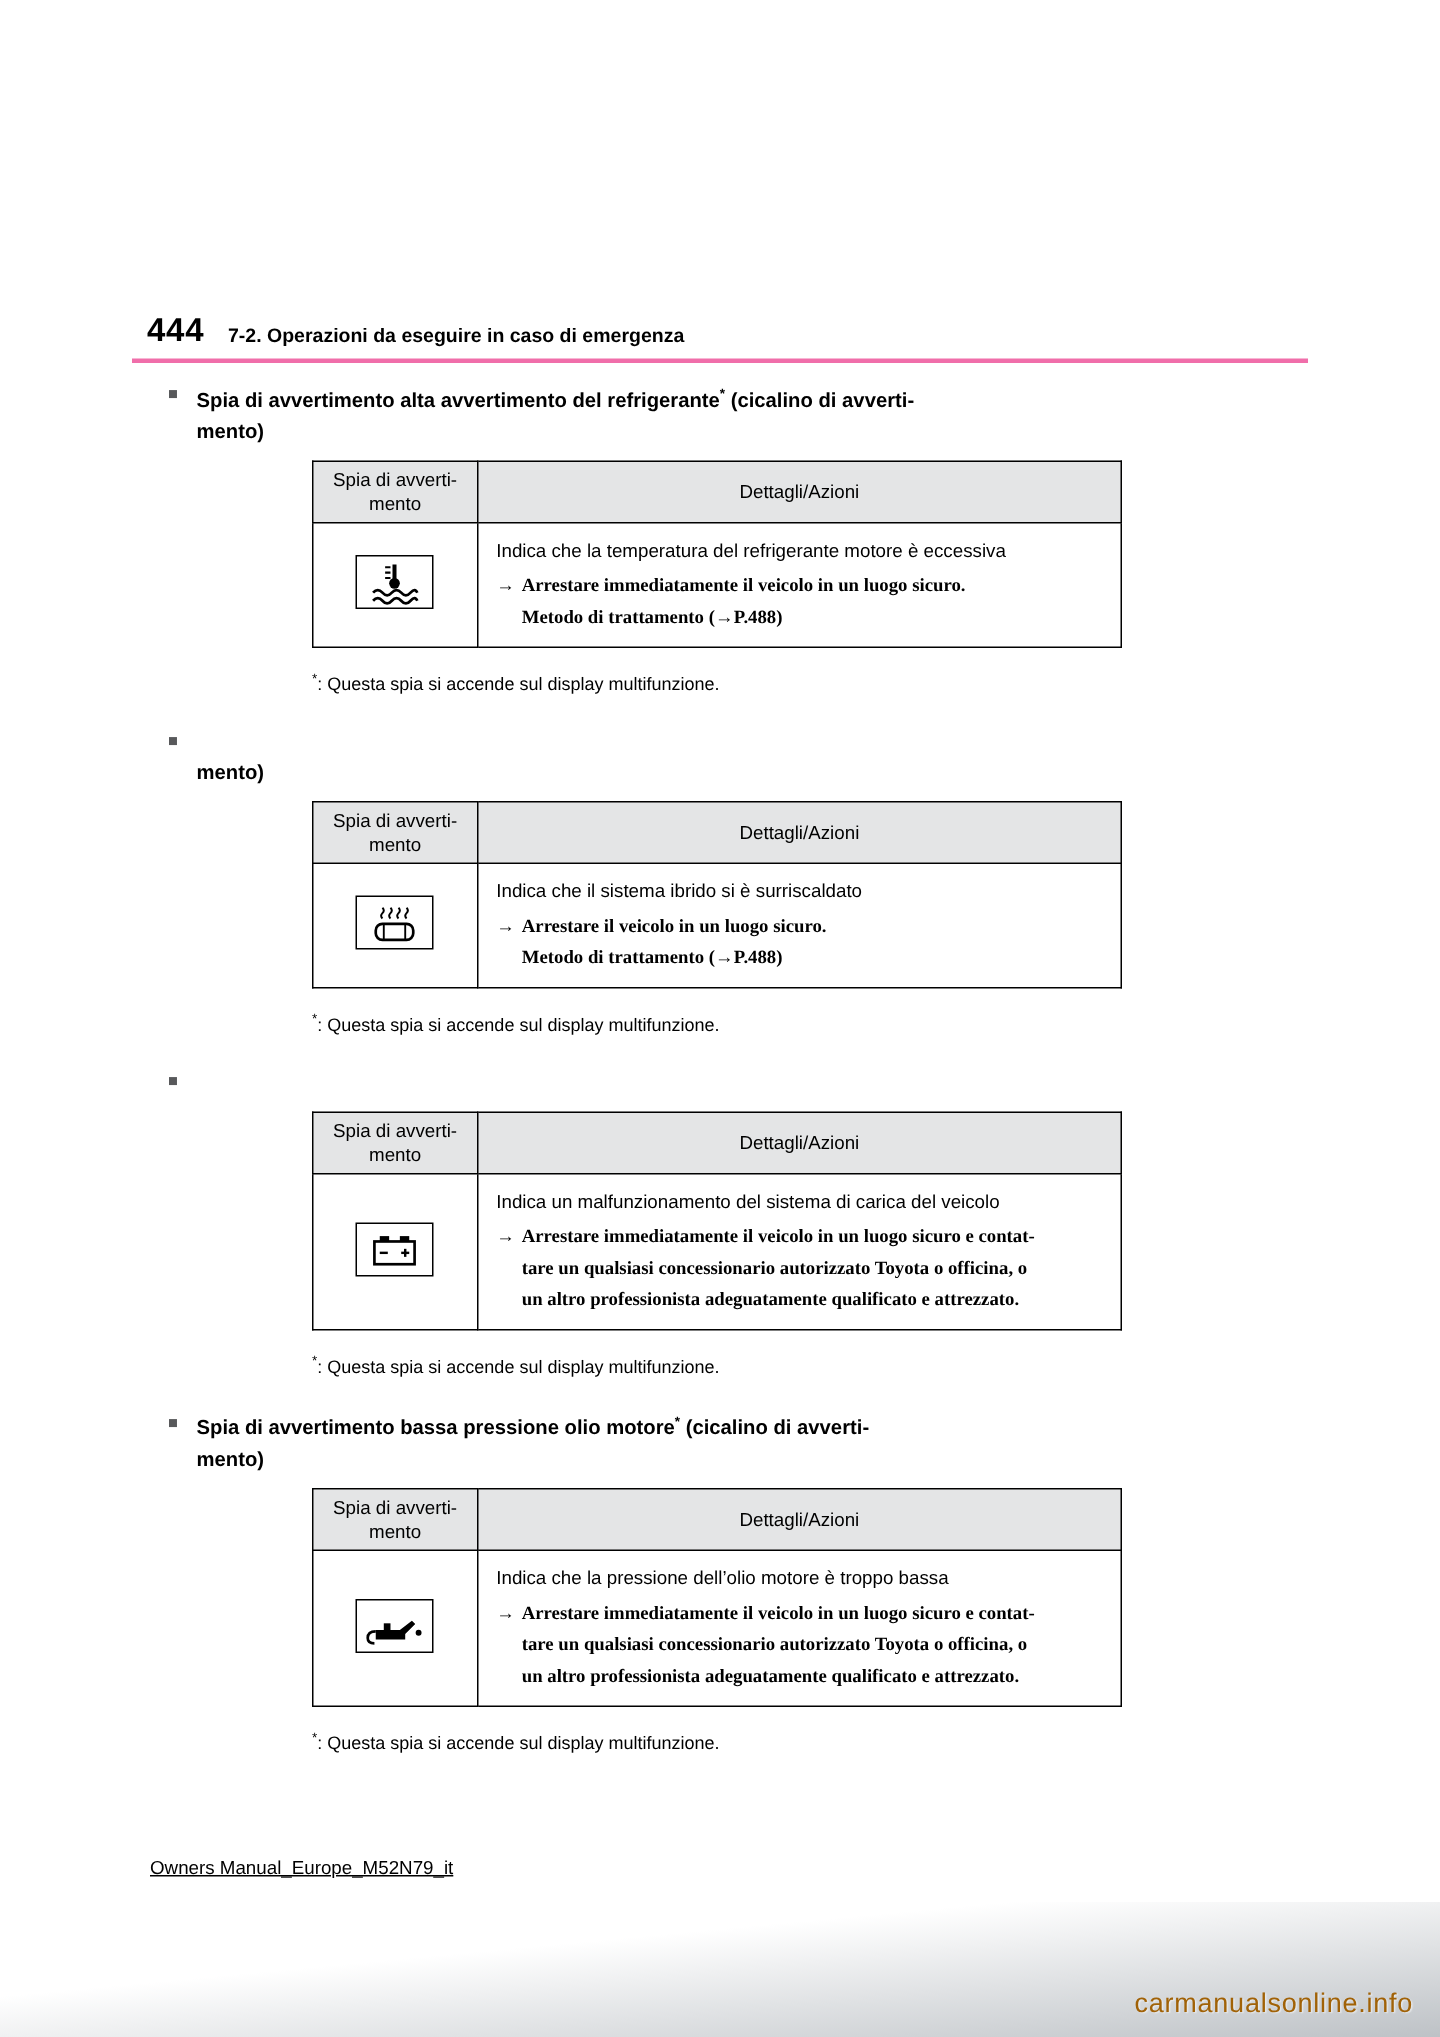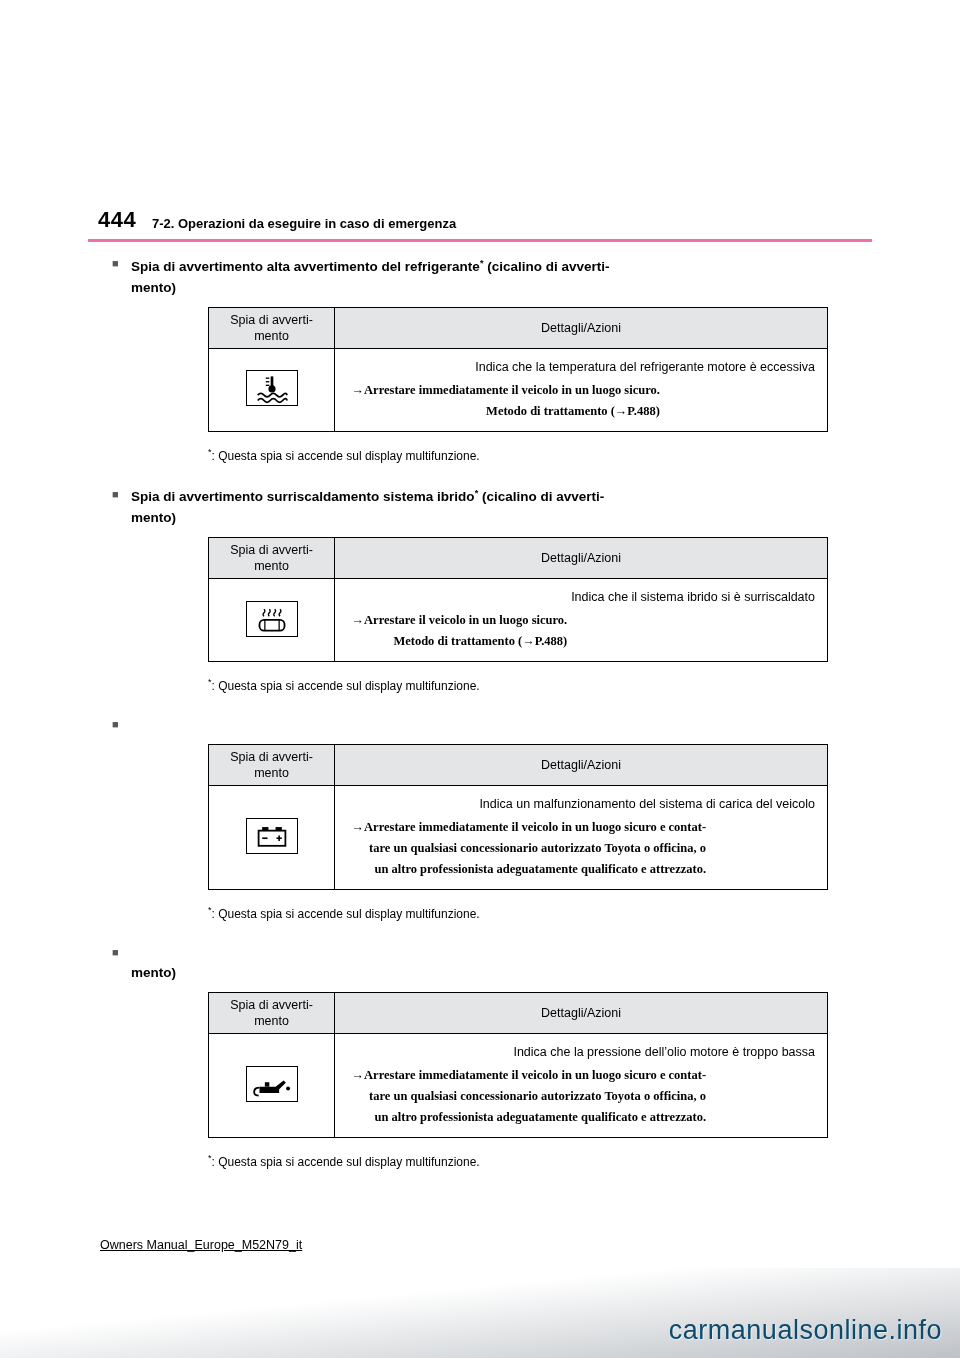--- a/index.html
+++ b/index.html
@@ -23,54 +23,54 @@
   }
   .content { position:absolute; left:100px; top:252px; width:700px; }
 
   .sec { margin:0; }
   .heading { display:flex; margin:0 0 9px 12px; font-size:13.5px; font-weight:bold; line-height:21px; }
   .bullet { width:19px; flex:none; font-size:11px; color:#58595b; padding-top:1px; }
   .htext .l1 { white-space:nowrap; }
   sup { font-size:9px; }
 
   .wtable {
-    margin:0 0 0 108px; width:620px;
+    margin:0 0 0 108px; width:540px;
     border-collapse:collapse; font-size:12.5px;
   }
   .wtable th, .wtable td { border:1px solid #000; }
   .wtable col.c1 { width:110px; }
   .wtable col.c2 { width:430px; }
   .wtable th {
     background:#e4e5e6; font-weight:normal; text-align:center;
     height:40px; line-height:16px; padding:4px 2px;
   }
   .symcell { text-align:center; vertical-align:middle; padding:8px 0; }
   .symbox {
     display:inline-block; width:52px; height:36px;
     border:1px solid #000; background:#fff;
   }
   .symbox svg { display:block; width:50px; height:34px; }
-  .details { vertical-align:middle; padding:8px 12px 9px 12px;text-align:right; }
+  .details { vertical-align:middle; padding:8px 12px 9px 12px; }
   .intro { line-height:20px; margin-bottom:3px; }
   .action { display:flex; }
   .arr { width:17px; flex:none; line-height:21px; }
   .actlines { font-weight:bold; line-height:21px;font-family:Liberation Serif, serif; }
 
   .footnote { margin:13px 0 19px 108px; font-size:12px; line-height:15px; }
   .footnote sup { font-size:9px; }
 
   .page-footer { position:absolute; left:100px; top:1238px; font-size:12.5px;text-decoration:underline; }
 
   .watermark-band {
     position:absolute; left:0; bottom:0; width:960px; height:90px;
     background:linear-gradient(to bottom right, rgba(255,255,255,0) 35%, rgba(178,183,188,0.85) 100%);
   }
   .watermark {
     position:absolute; right:18px; bottom:12px;
-    font-size:27px; color:#0c4a6e;
+    font-size:18px; color:#a16207;
     text-shadow:1px 1px 1px rgba(255,255,255,0.55);
     letter-spacing:0.5px;
   }
 </style>
 </head>
 <body>
 
 <div class="page-number">444</div>
 <div class="chapter-header">7-2. Operazioni da eseguire in caso di emergenza</div>
 <div class="accent-rule"></div>
@@ -122,21 +122,21 @@
       </tr>
     </tbody>
       </table>
     <div class="footnote"><sup>*</sup><span>: Questa spia si accende sul display multifunzione.</span></div>
   </section>
 
   <section class="sec">
     <div class="heading">
       <span class="bullet">■</span>
       <div class="htext">
-        <span class="l1"><span>Spia di avvertimento surriscaldamento sistema ibrido</span><sup>*</sup><span> (cicalino di avverti-</span></span><br>
+        <br>
         <span>mento)</span>
       </div>
     </div>
     <table class="wtable">
       <colgroup>
           <col class="c1">
           <col class="c2">
         </colgroup>
       <tbody>
           <tr>
@@ -214,21 +214,21 @@
       </tr>
     </tbody>
       </table>
     <div class="footnote"><sup>*</sup><span>: Questa spia si accende sul display multifunzione.</span></div>
   </section>
 
   <section class="sec">
     <div class="heading">
       <span class="bullet">■</span>
       <div class="htext">
-        <br>
+        <span class="l1"><span>Spia di avvertimento bassa pressione olio motore</span><sup>*</sup><span> (cicalino di avverti-</span></span><br>
         <span>mento)</span>
       </div>
     </div>
     <table class="wtable">
       <colgroup>
           <col class="c1">
           <col class="c2">
         </colgroup>
       <tbody>
           <tr>

